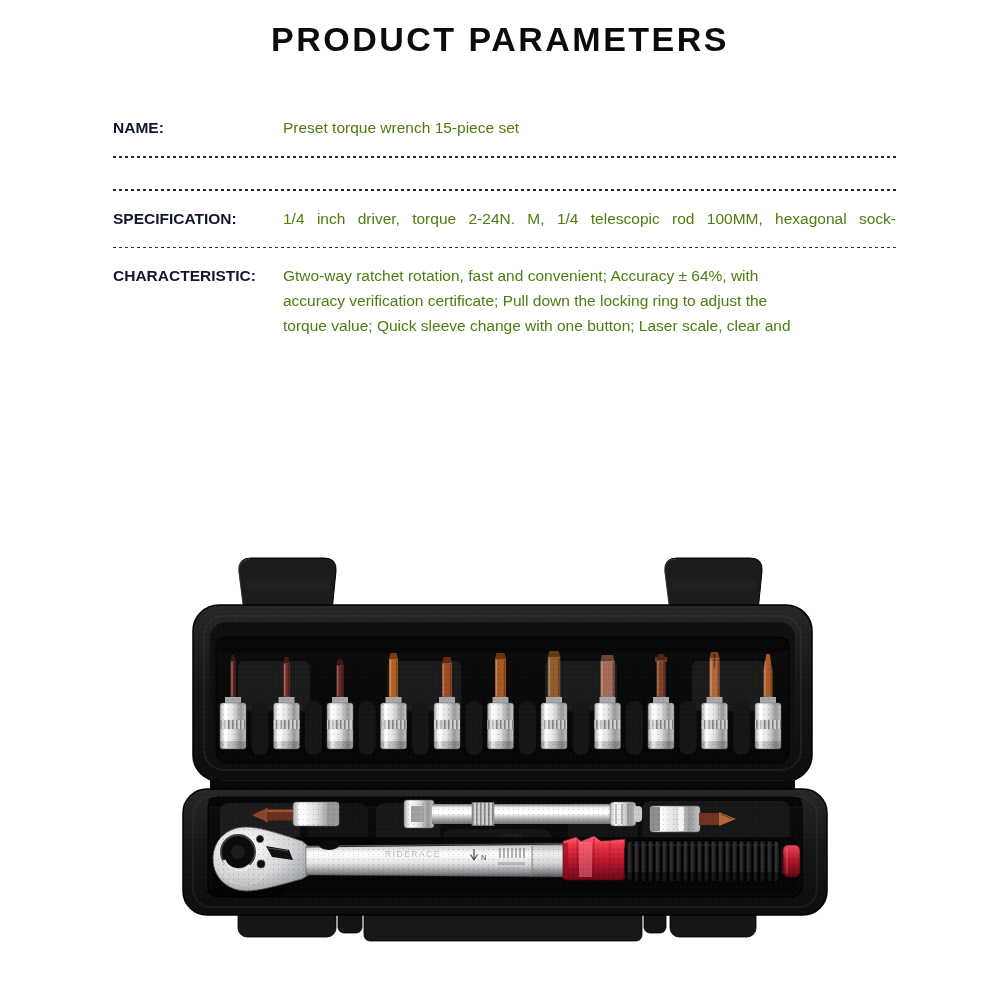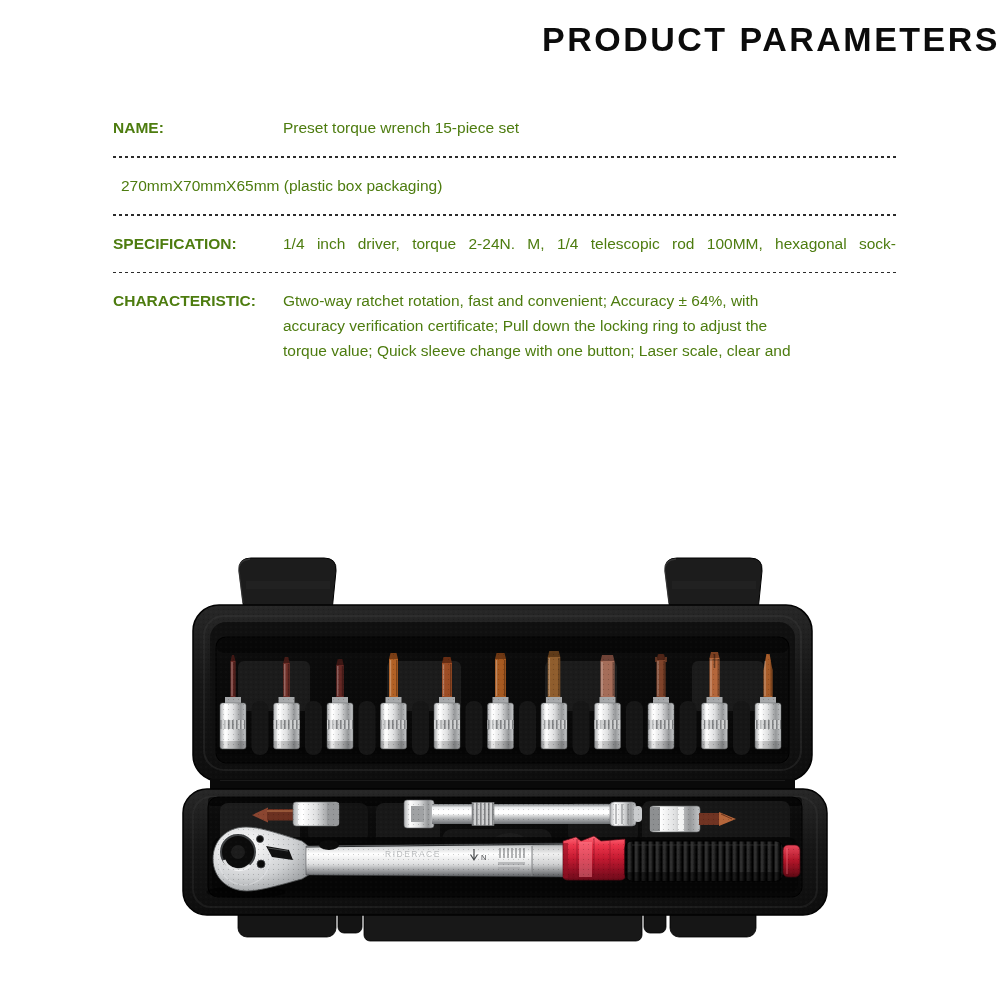--- a/index.html
+++ b/index.html
@@ -1,26 +1,26 @@
 <!DOCTYPE html>
 <html><head>
 <meta charset="utf-8">
 <style>
   html,body{margin:0;padding:0;}
   body{
     width:1000px;height:1000px;background:#ffffff;overflow:hidden;position:relative;
     font-family:"Liberation Sans",sans-serif;color:#1b1b1b;
   }
   .title{
-    margin:0;padding-top:20px;text-align:right;
+    margin:0;padding-top:20px;text-align:center;
     font-size:34px;font-weight:700;letter-spacing:2.5px;color:#0c0c0c;
   }
   .spec-table{position:absolute;left:113px;right:104px;top:100px;}
   .spec-row{display:flex;align-items:flex-start;padding:15px 0 16px;}
-  .spec-label{flex:none;width:162px;font-weight:700;font-size:15.5px;line-height:25px;color:#4d7c0f;}
+  .spec-label{flex:none;width:162px;font-weight:700;font-size:15.5px;line-height:25px;color:#0f172a;}
   .spec-value{flex:1;padding-left:8px;font-size:15.5px;line-height:25px;color:#4d7c0f;}
   .spec-value .line{white-space:normal;}
   .spec-value .line.just{text-align:justify;text-align-last:justify;}
   .sep{height:1px;background:repeating-linear-gradient(90deg,#2b2b2b 0 3px,transparent 3px 6px);}
   .photo{position:absolute;left:180px;top:551px;width:650px;height:400px;margin:0;}
   svg{display:block;}
 </style>
 </head>
 <body>
 
@@ -31,23 +31,20 @@
   <section class="spec-table" id="specTable">
   <div class="spec-row">
     <div class="spec-label">NAME:</div>
     <div class="spec-value">
           <div class="line">Preset torque wrench 15-piece set</div>
         </div>
   </div>
 <div class="sep"></div>
 <div class="sep"></div>
   <div class="spec-row">
-    <div class="spec-value">
-          <div class="line">270mmX70mmX65mm (plastic box packaging)</div>
-        </div>
   </div>
 <div class="sep"></div>
 <div class="sep"></div>
   <div class="spec-row">
     <div class="spec-label">SPECIFICATION:</div>
     <div class="spec-value">
           <div class="line just">1/4 inch driver, torque 2-24N. M, 1/4 telescopic rod 100MM, hexagonal sock-</div>
         </div>
   </div>
 <div class="sep"></div>

